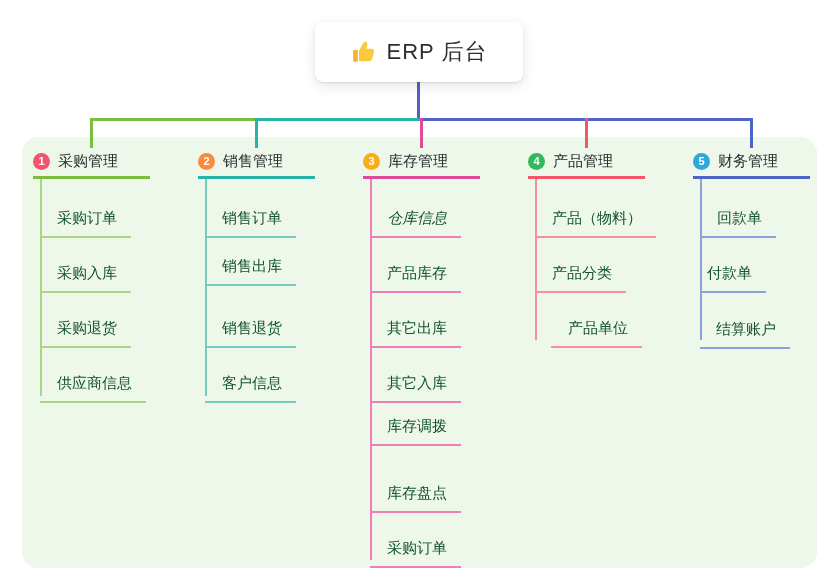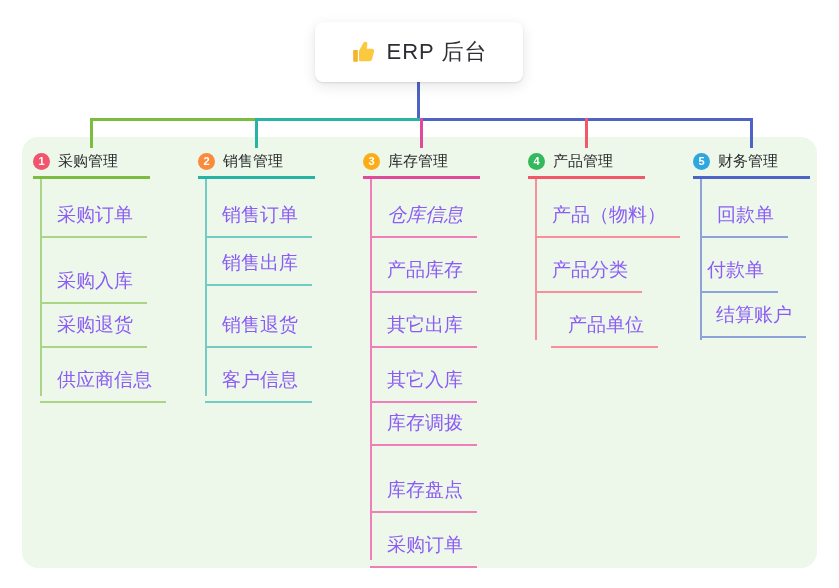--- a/index.html
+++ b/index.html
@@ -55,21 +55,21 @@
   }
   .spine{
     position:absolute;left:7px;top:178px;width:2px;
     background:var(--light);
   }
   .b-item{
     position:absolute;left:7px;height:34px;width:max-content;
     border-bottom:2px solid var(--light);
     display:flex;align-items:flex-end;
     padding:0 14px 8px 17px;
-    font-size:19px;color:#8b5cf6;white-space:nowrap;
+    font-size:15px;color:#14532d;white-space:nowrap;
     cursor:default;
   }
 </style>
 </head>
 <body>
 
 <div class="canvas">
 
   <div class="panel" style="background: rgb(237, 248, 234);"></div>
 
@@ -89,21 +89,21 @@
   </div>
 
   <div class="branch" style="left: 33px; --accent: #7cbd3f; --light: #a9d584;">
     <div class="b-drop"></div>
     <div class="spine" style="height:218px;"></div>
     <div class="b-header">
       <span class="badge" style="background: rgb(242, 84, 107);">1</span>
       <span>采购管理</span>
     </div>
     <div class="b-item" style="top:194px;">采购订单</div>
-    <div class="b-item" style="top:260px;font-family:Liberation Mono, monospace;">采购入库</div>
+    <div class="b-item" style="top:249px;font-family:Liberation Mono, monospace;">采购入库</div>
     <div class="b-item" style="top:304px;">采购退货</div>
     <div class="b-item" style="top:359px;">供应商信息</div>
   </div>
 
   <div class="branch" style="left: 198px; --accent: #28b3a7; --light: #72ccc3;">
     <div class="b-drop"></div>
     <div class="spine" style="height:218px;"></div>
     <div class="b-header">
       <span class="badge" style="background: rgb(249, 139, 61);">2</span>
       <span>销售管理</span>
@@ -144,16 +144,16 @@
 
   <div class="branch" style="left: 693px; --accent: #4c63c8; --light: #8ba3d8;">
     <div class="b-drop"></div>
     <div class="spine" style="height:162px;"></div>
     <div class="b-header">
       <span class="badge" style="background: rgb(47, 167, 222);">5</span>
       <span>财务管理</span>
     </div>
     <div class="b-item" style="top:194px;">回款单</div>
     <div class="b-item" style="top:249px;padding-left:7px;">付款单</div>
-    <div class="b-item" style="top:294px;padding-left:16px;">结算账户</div>
+    <div class="b-item" style="top:305px;padding-left:16px;">结算账户</div>
   </div>
 
 </div>
 
 </body></html>

